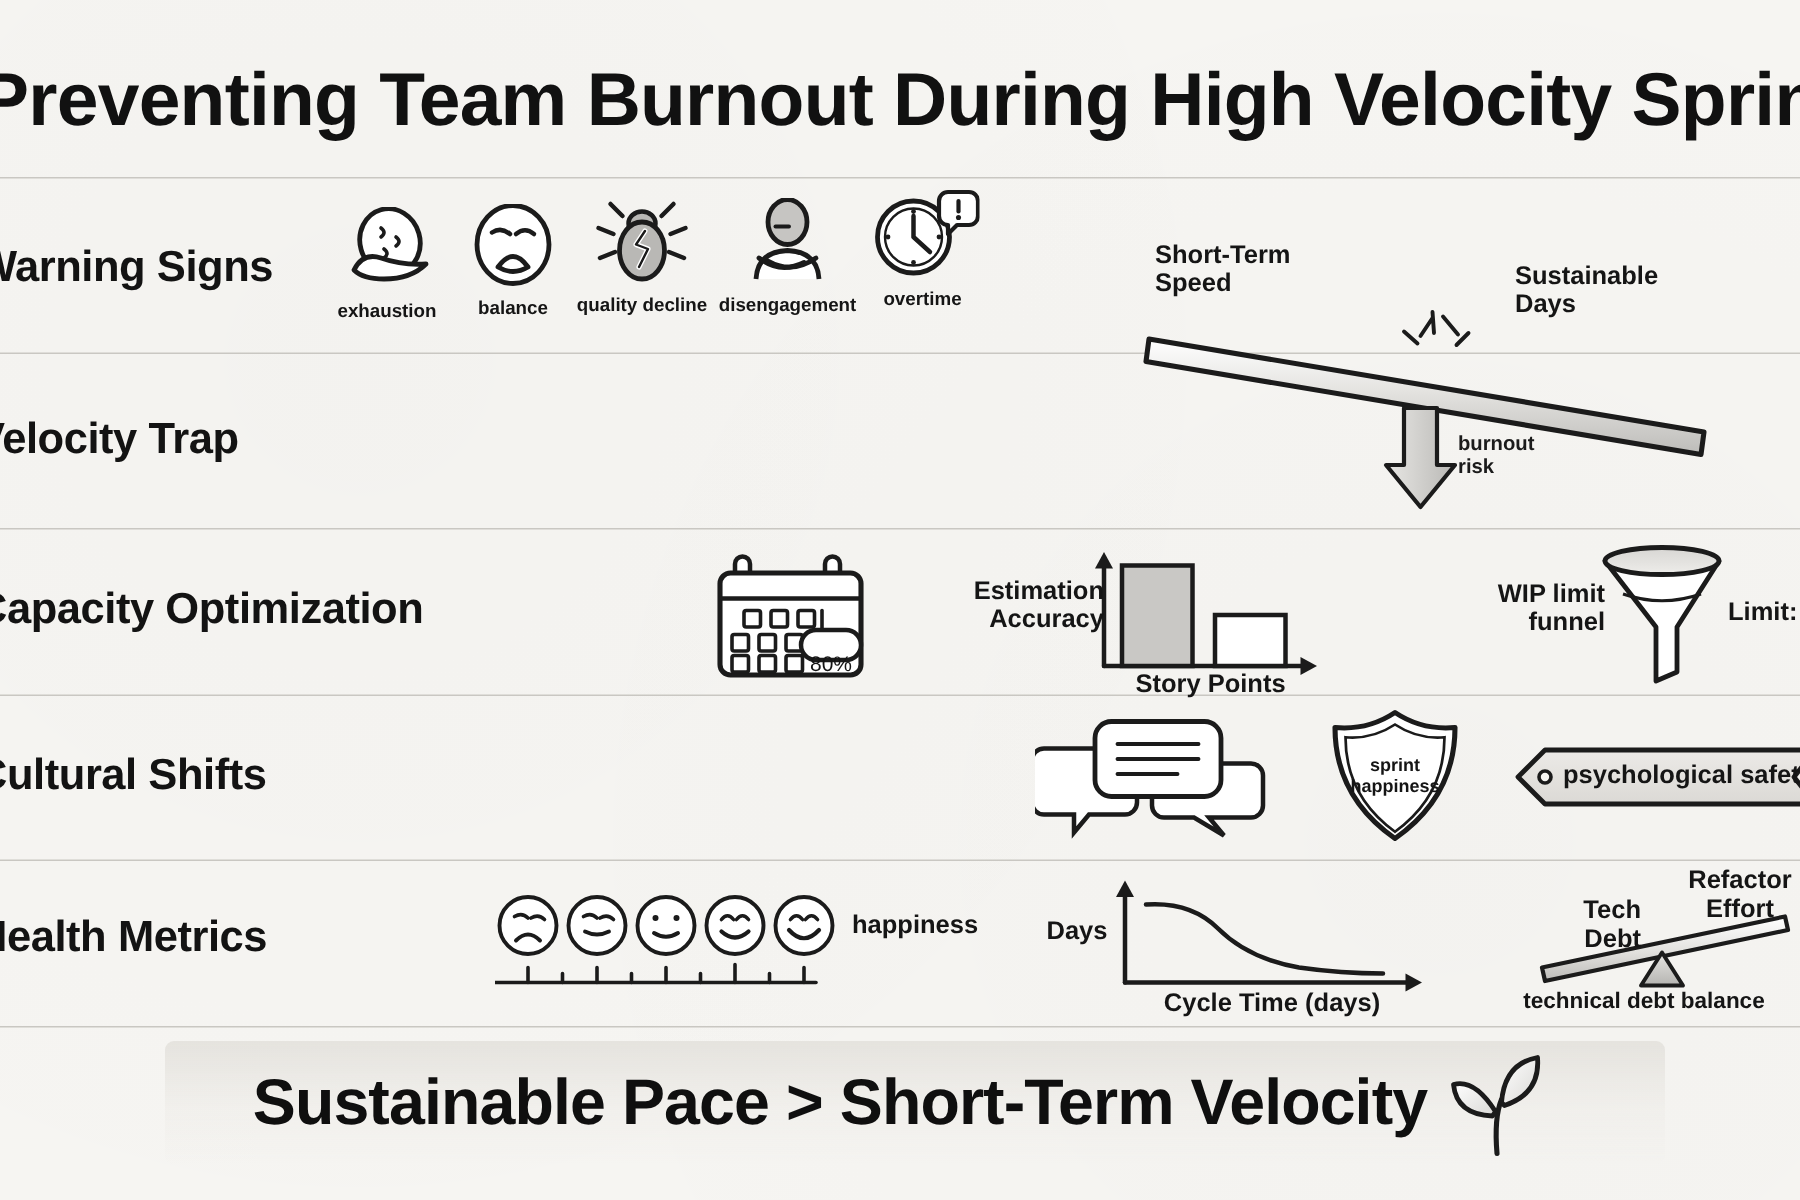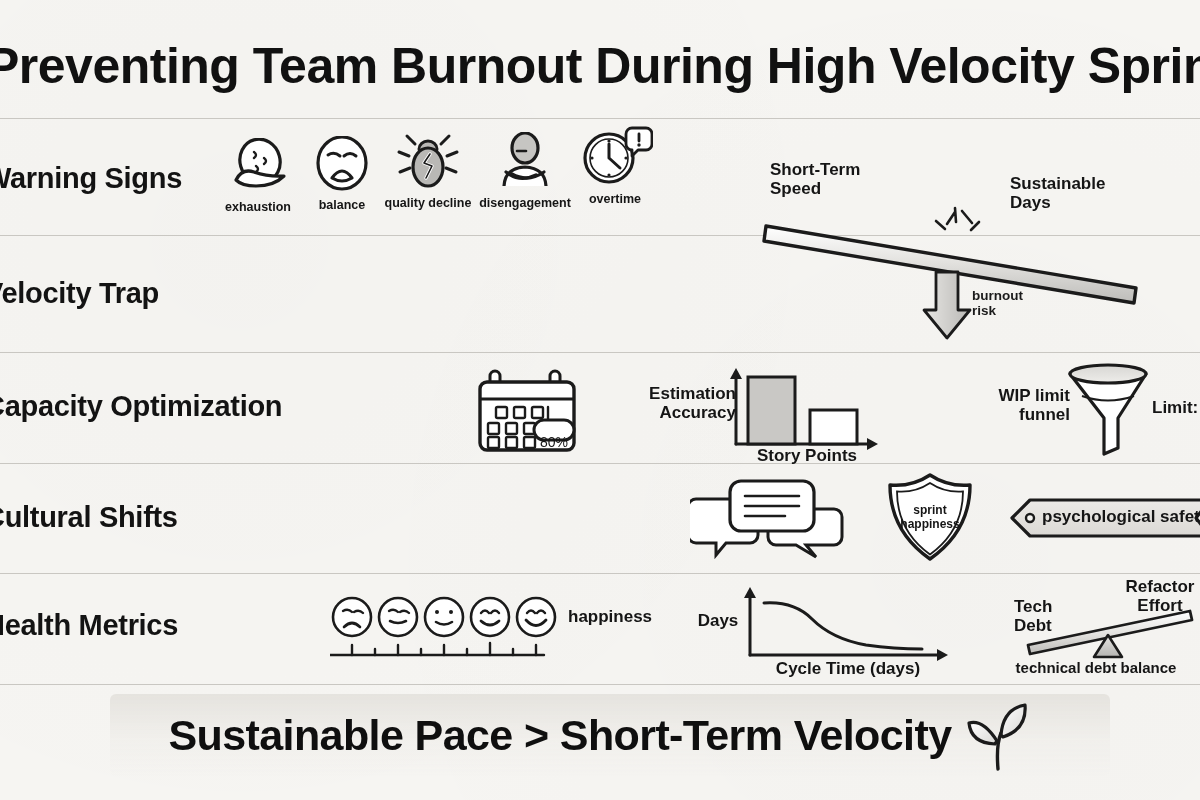--- a/index.html
+++ b/index.html
@@ -378,21 +378,21 @@
             <stop offset="100%" stop-color="#bcbbb8"></stop>
           </linearGradient>
           <linearGradient id="fulc" x1="0" y1="0" x2="0" y2="1">
             <stop offset="0%" stop-color="#e6e5e2"></stop>
             <stop offset="100%" stop-color="#b5b4b1"></stop>
           </linearGradient>
         </defs>
         <path d="M38 72 L200 38 L202 47 L40 81 Z" fill="url(#beam2)" stroke="#1b1b1b" stroke-width="2.8" stroke-linejoin="round"></path>
         <path d="M118 62 L132 84 H104 Z" fill="url(#fulc)" stroke="#1b1b1b" stroke-width="2.6" stroke-linejoin="round"></path>
       </svg>
-      <div class="cap-lg abs" style="left:24px;top:24px;width:80px;text-align:left">
+      <div class="cap-lg abs" style="left:24px;top:24px;width:80px;text-align:right">
         <div>Tech</div>
         <div>Debt</div>
       </div>
       <div class="cap-lg abs" style="left:124px;top:4px;width:92px;text-align:center">
         <div>Refactor</div>
         <div>Effort</div>
       </div>
       <div class="abs" style="left:0;top:86px;width:212px;text-align:center;font-size:15px;font-weight:700;white-space:nowrap">technical debt balance</div>
     </div>
   </div>

